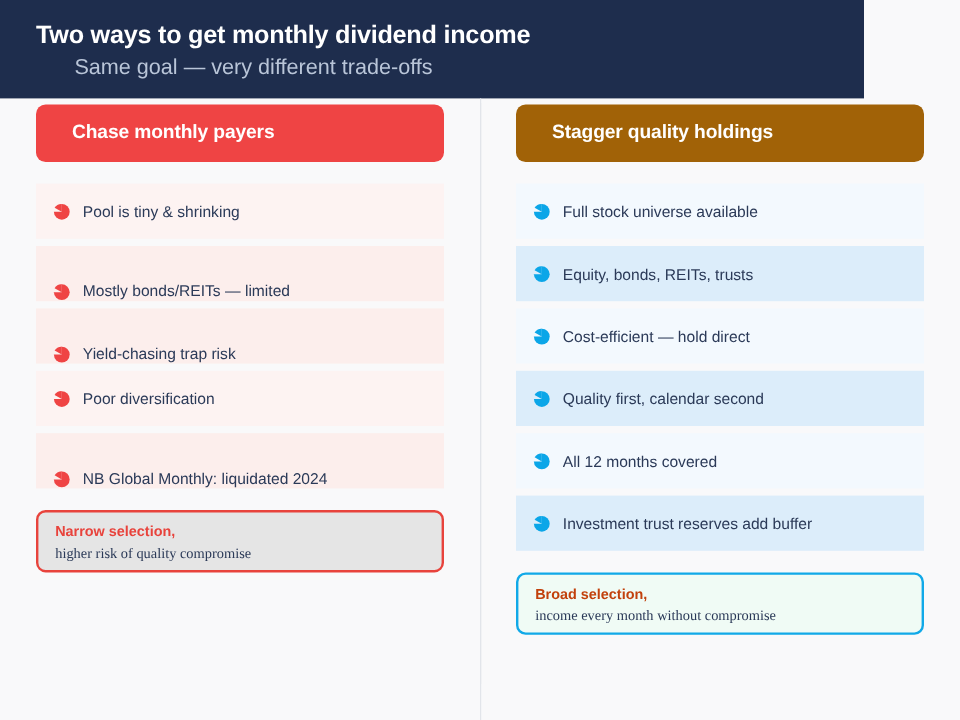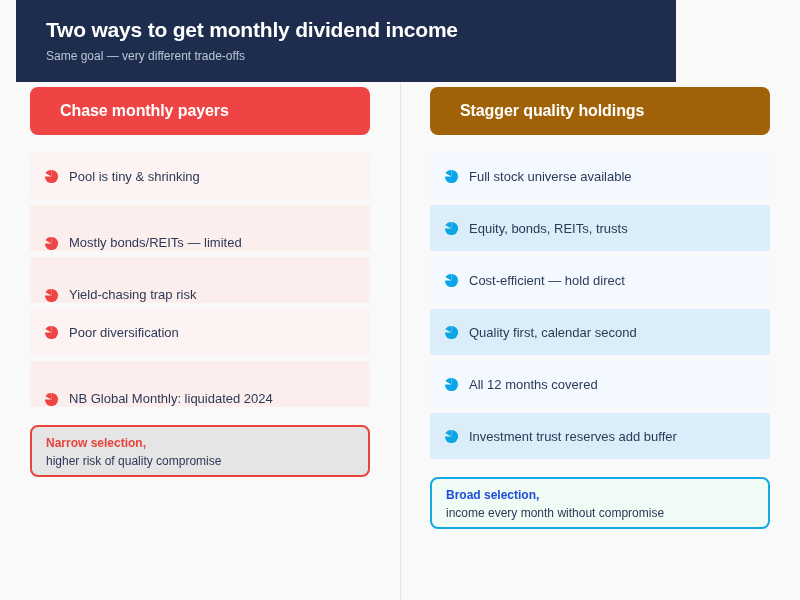--- a/index.html
+++ b/index.html
@@ -21,44 +21,45 @@
   .page {
     position: relative;
     width: 800px;
     height: 600px;
     background: #f9f9fa;
   }
 
   
   .header-band {
     position: absolute;
-    left: 16px;
+    left: 0;
     top: 0;
-    width: 660px;
+    width: 720px;
     height: 82px;
     background: #1e2d4d;
     padding: 17px 30px 0 30px;
   }
 
   .header-title {
     font-size: 21px;
     font-weight: bold;
     color: #ffffff;
     letter-spacing: -0.2px;
     line-height: 26px;
     white-space: nowrap;
   }
 
   .header-subtitle {
     margin-top: 5px;
-    font-size: 12px;
+    font-size: 18px;
     font-weight: normal;
     color: #b9c5d8;
     line-height: 16px;
     white-space: nowrap;
+    margin-left: 32px;
   }
 
   
   .columns {
     position: absolute;
     left: 0;
     top: 82px;
     width: 800px;
     height: 518px;
     display: flex;
@@ -167,29 +168,30 @@
   }
 
   .summary-head {
     font-size: 12px;
     font-weight: bold;
     line-height: 16px;
     white-space: nowrap;
   }
 
   .summary-box.red  .summary-head { color: #e8433c; }
-  .summary-box.blue .summary-head { color: #1d4ed8; }
+  .summary-box.blue .summary-head { color: #c2410c; }
 
   .summary-sub {
     margin-top: 2px;
     font-size: 12px;
     font-weight: normal;
     color: #2b3a58;
     line-height: 16px;
     white-space: nowrap;
+    font-family: Liberation Serif, serif;
   }
 </style>
 </head>
 <body>
 
 <div class="page">
 
   <div class="header-band">
     <div class="header-title">Two ways to get monthly dividend income</div>
     <div class="header-subtitle">Same goal — very different trade-offs</div>

